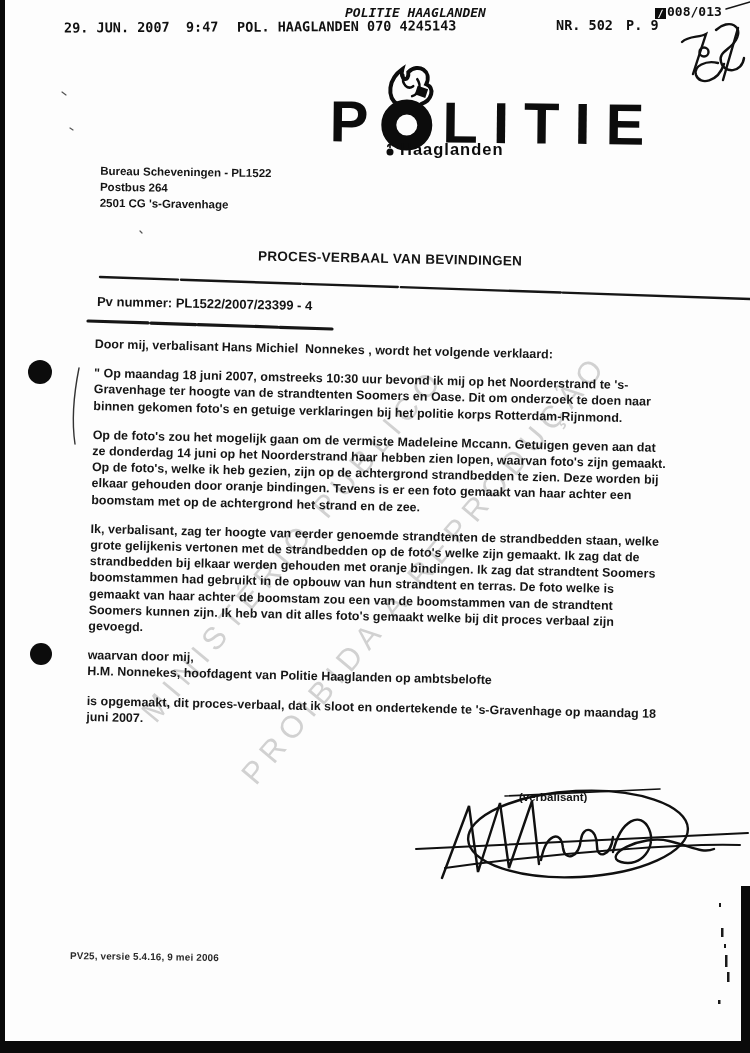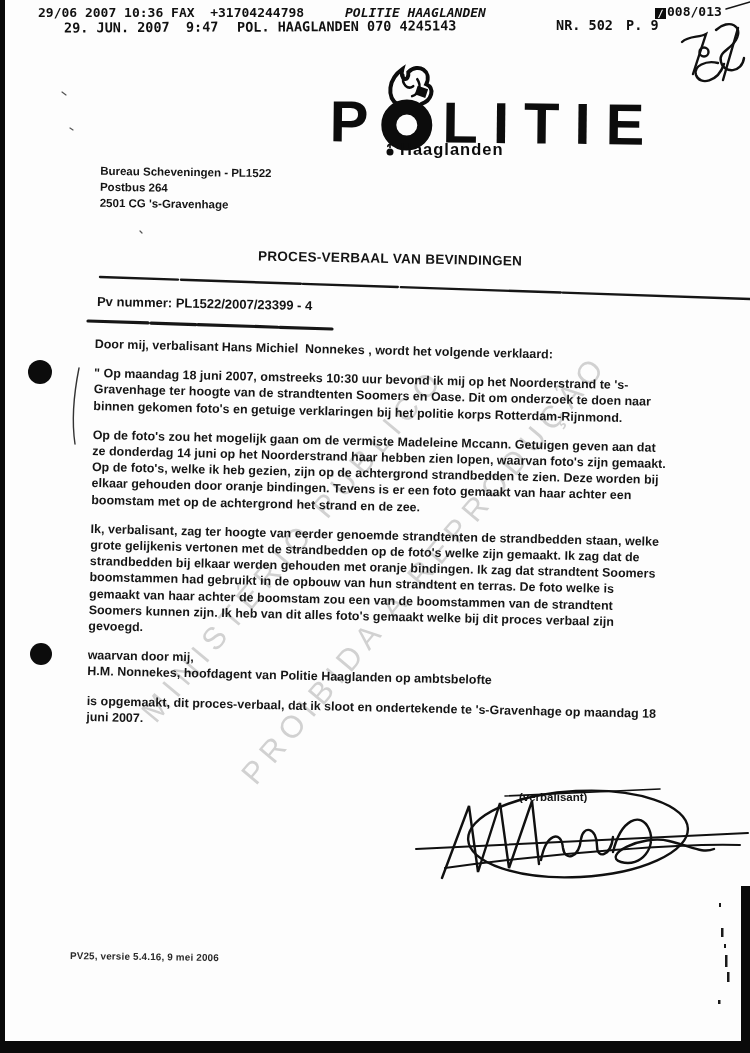--- a/index.html
+++ b/index.html
@@ -71,21 +71,20 @@
 
 <div class="page">
 
   <div class="edge edge-left"></div>
   <div class="edge edge-bottom"></div>
   <div class="edge edge-right"></div>
 
   <div class="wm wm1">MINISTÉRIO PÚBLICO</div>
   <div class="wm wm2">PROIBIDA A REPRODUÇÃO</div>
 
-  <div class="fax fax-ts1">29/06 2007 10:36 FAX  +31704244798</div>
   <div class="fax fax-name">POLITIE HAAGLANDEN</div>
   <div class="fax fax-count"><span class="fax-icon">∕</span><span>008/013</span></div>
   <div class="fax fax-ts2">29. JUN. 2007  9:47</div>
   <div class="fax fax-line">POL. HAAGLANDEN 070 4245143</div>
   <div class="fax fax-nr">NR. 502</div>
   <div class="fax fax-pg">P. 9</div>
 
   <div class="logo">
     <span class="logo-letter">P</span>
     <svg width="70" height="92" viewBox="0 0 70 92" style="margin:0 1px;">

